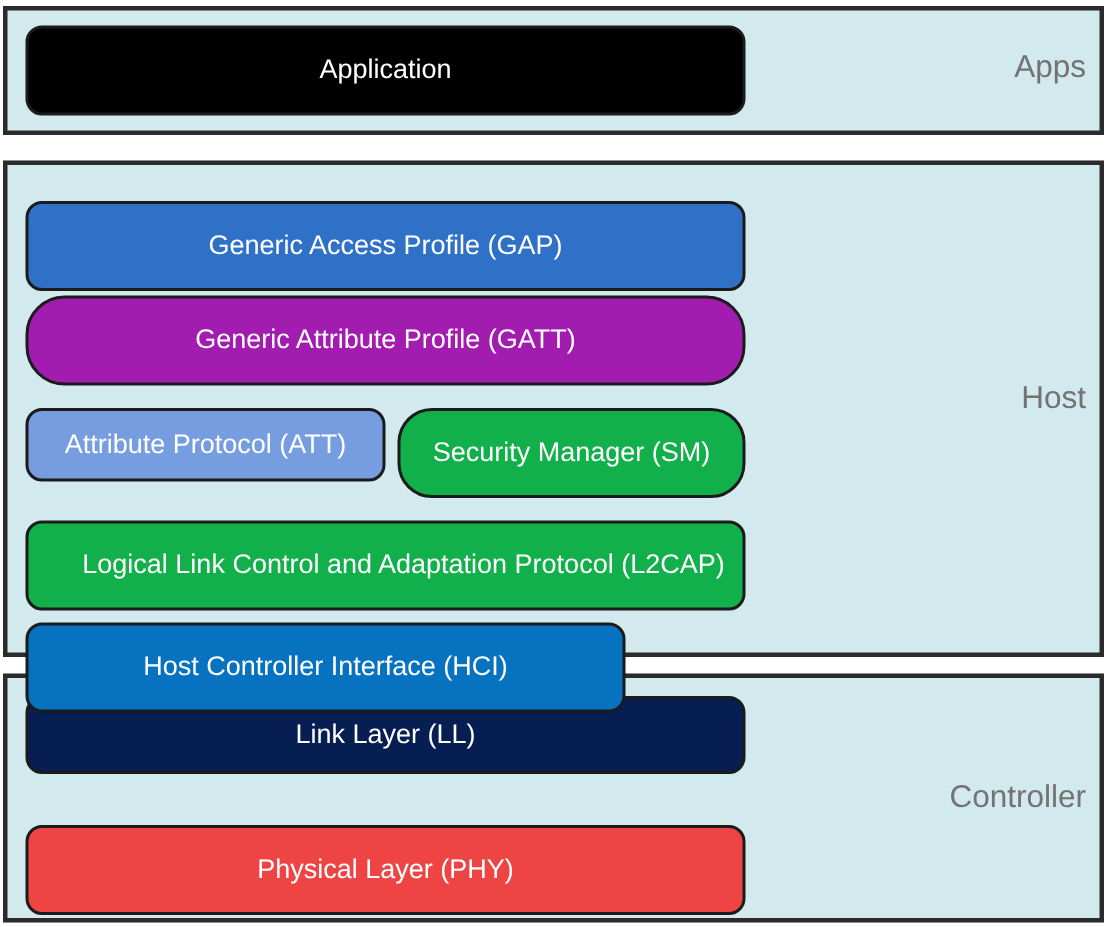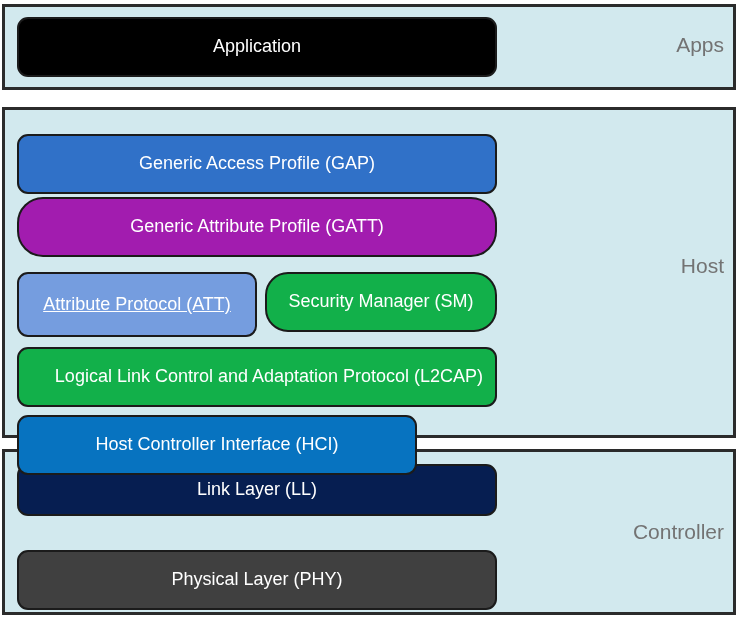--- a/index.html
+++ b/index.html
@@ -52,21 +52,21 @@
     text-align: center;
     color: #ffffff;
     font-size: 18px;
     line-height: 1.28;
     padding: 0 8px;
   }
 
   #block-application { left: 17px; top: 17px;  width: 480px; height: 60px; background: #000000; }
   #block-gap         { left: 17px; top: 134px; width: 480px; height: 60px; background: #3071c8; }
   #block-gatt        { left: 17px; top: 197px; width: 480px; height: 60px; background: #759ddf; }
-  #block-att         { left: 17px; top: 272px; width: 240px; height: 65px; background: #759ddf; text-decoration: underline; }
+  #block-att         { left: 17px; top: 272px; width: 240px; height: 49px; background: #759ddf; }
   #block-sm          { left: 265px;top: 272px; width: 232px; height: 60px; background: #12b04a; }
   #block-l2cap       { left: 17px; top: 347px; width: 480px; height: 60px; background: #12b04a; }
   #block-hci         { left: 17px; top: 415px; width: 400px; height: 60px; background: #0773c0; z-index: 5; }
   #block-ll          { left: 17px; top: 464px; width: 480px; height: 52px; background: #061e51; }
   #block-phy         { left: 17px; top: 550px; width: 480px; height: 60px; background: #7329a5; }
 
   
   #label-apps       { top: 34px;  }
   #label-host       { top: 255px; }
   #label-controller { top: 521px; }
@@ -94,15 +94,15 @@
   <div class="block" id="block-att" style="background: rgb(117, 157, 223);">Attribute Protocol (ATT)</div>
 
   <div class="block" id="block-sm" style="background: rgb(18, 176, 74); border-radius: 23px;">Security Manager (SM)</div>
 
   <div class="block" id="block-l2cap" style="background: rgb(18, 176, 74); padding-left: 32px;">Logical Link Control and Adaptation Protocol (L2CAP)</div>
 
   <div class="block" id="block-hci" style="background: rgb(7, 115, 192);">Host Controller Interface (HCI)</div>
 
   <div class="block" id="block-ll" style="background: rgb(6, 30, 81);">Link Layer (LL)</div>
 
-  <div class="block" id="block-phy" style="background: #404040;">Physical Layer (PHY)</div>
+  <div class="block" id="block-phy" style="background: #ef4444;">Physical Layer (PHY)</div>
 
 </div>
 
 </body></html>

